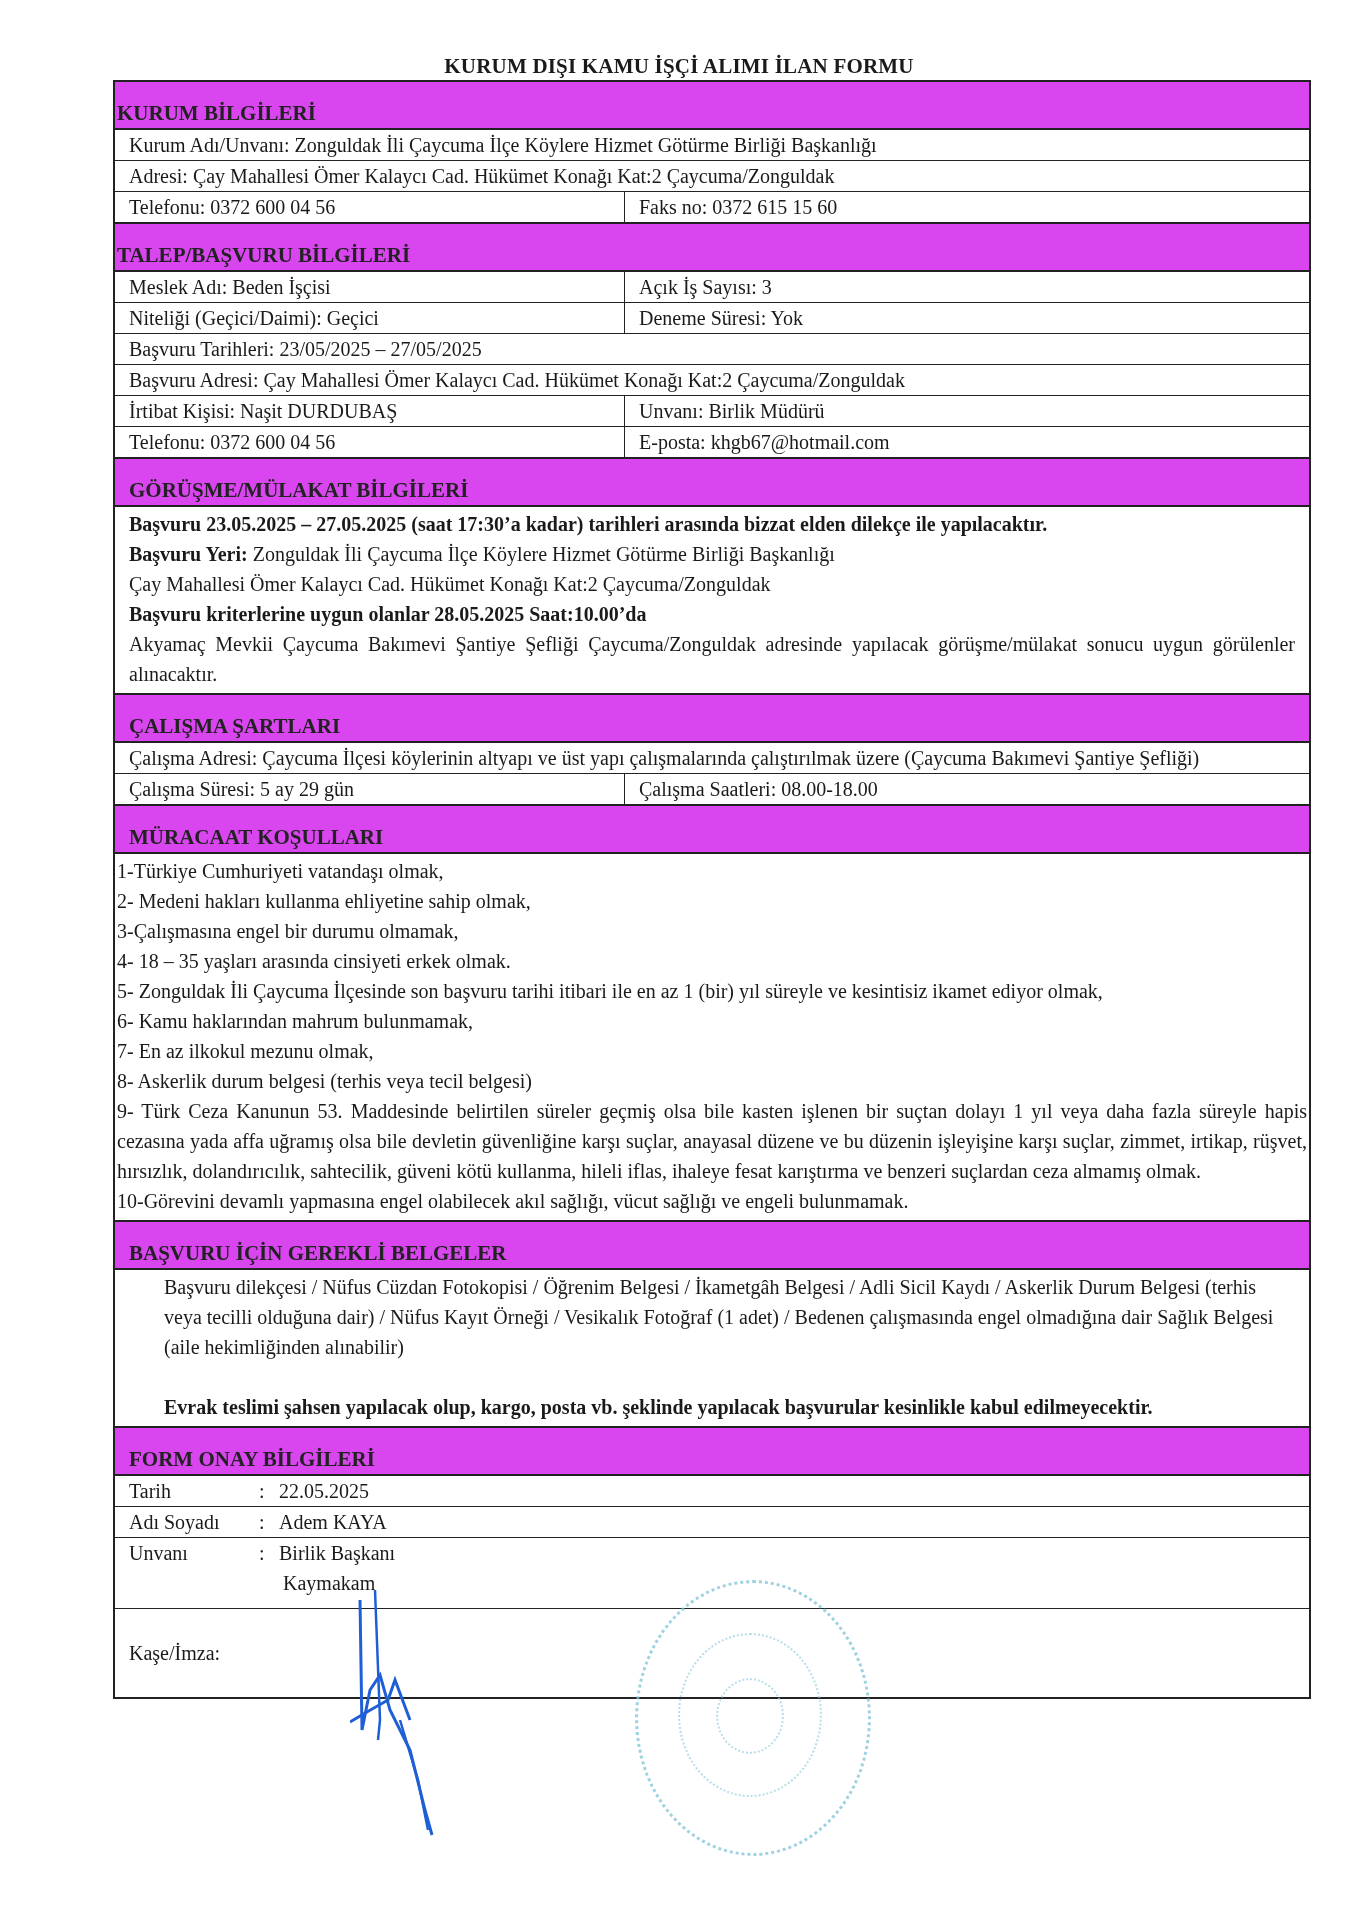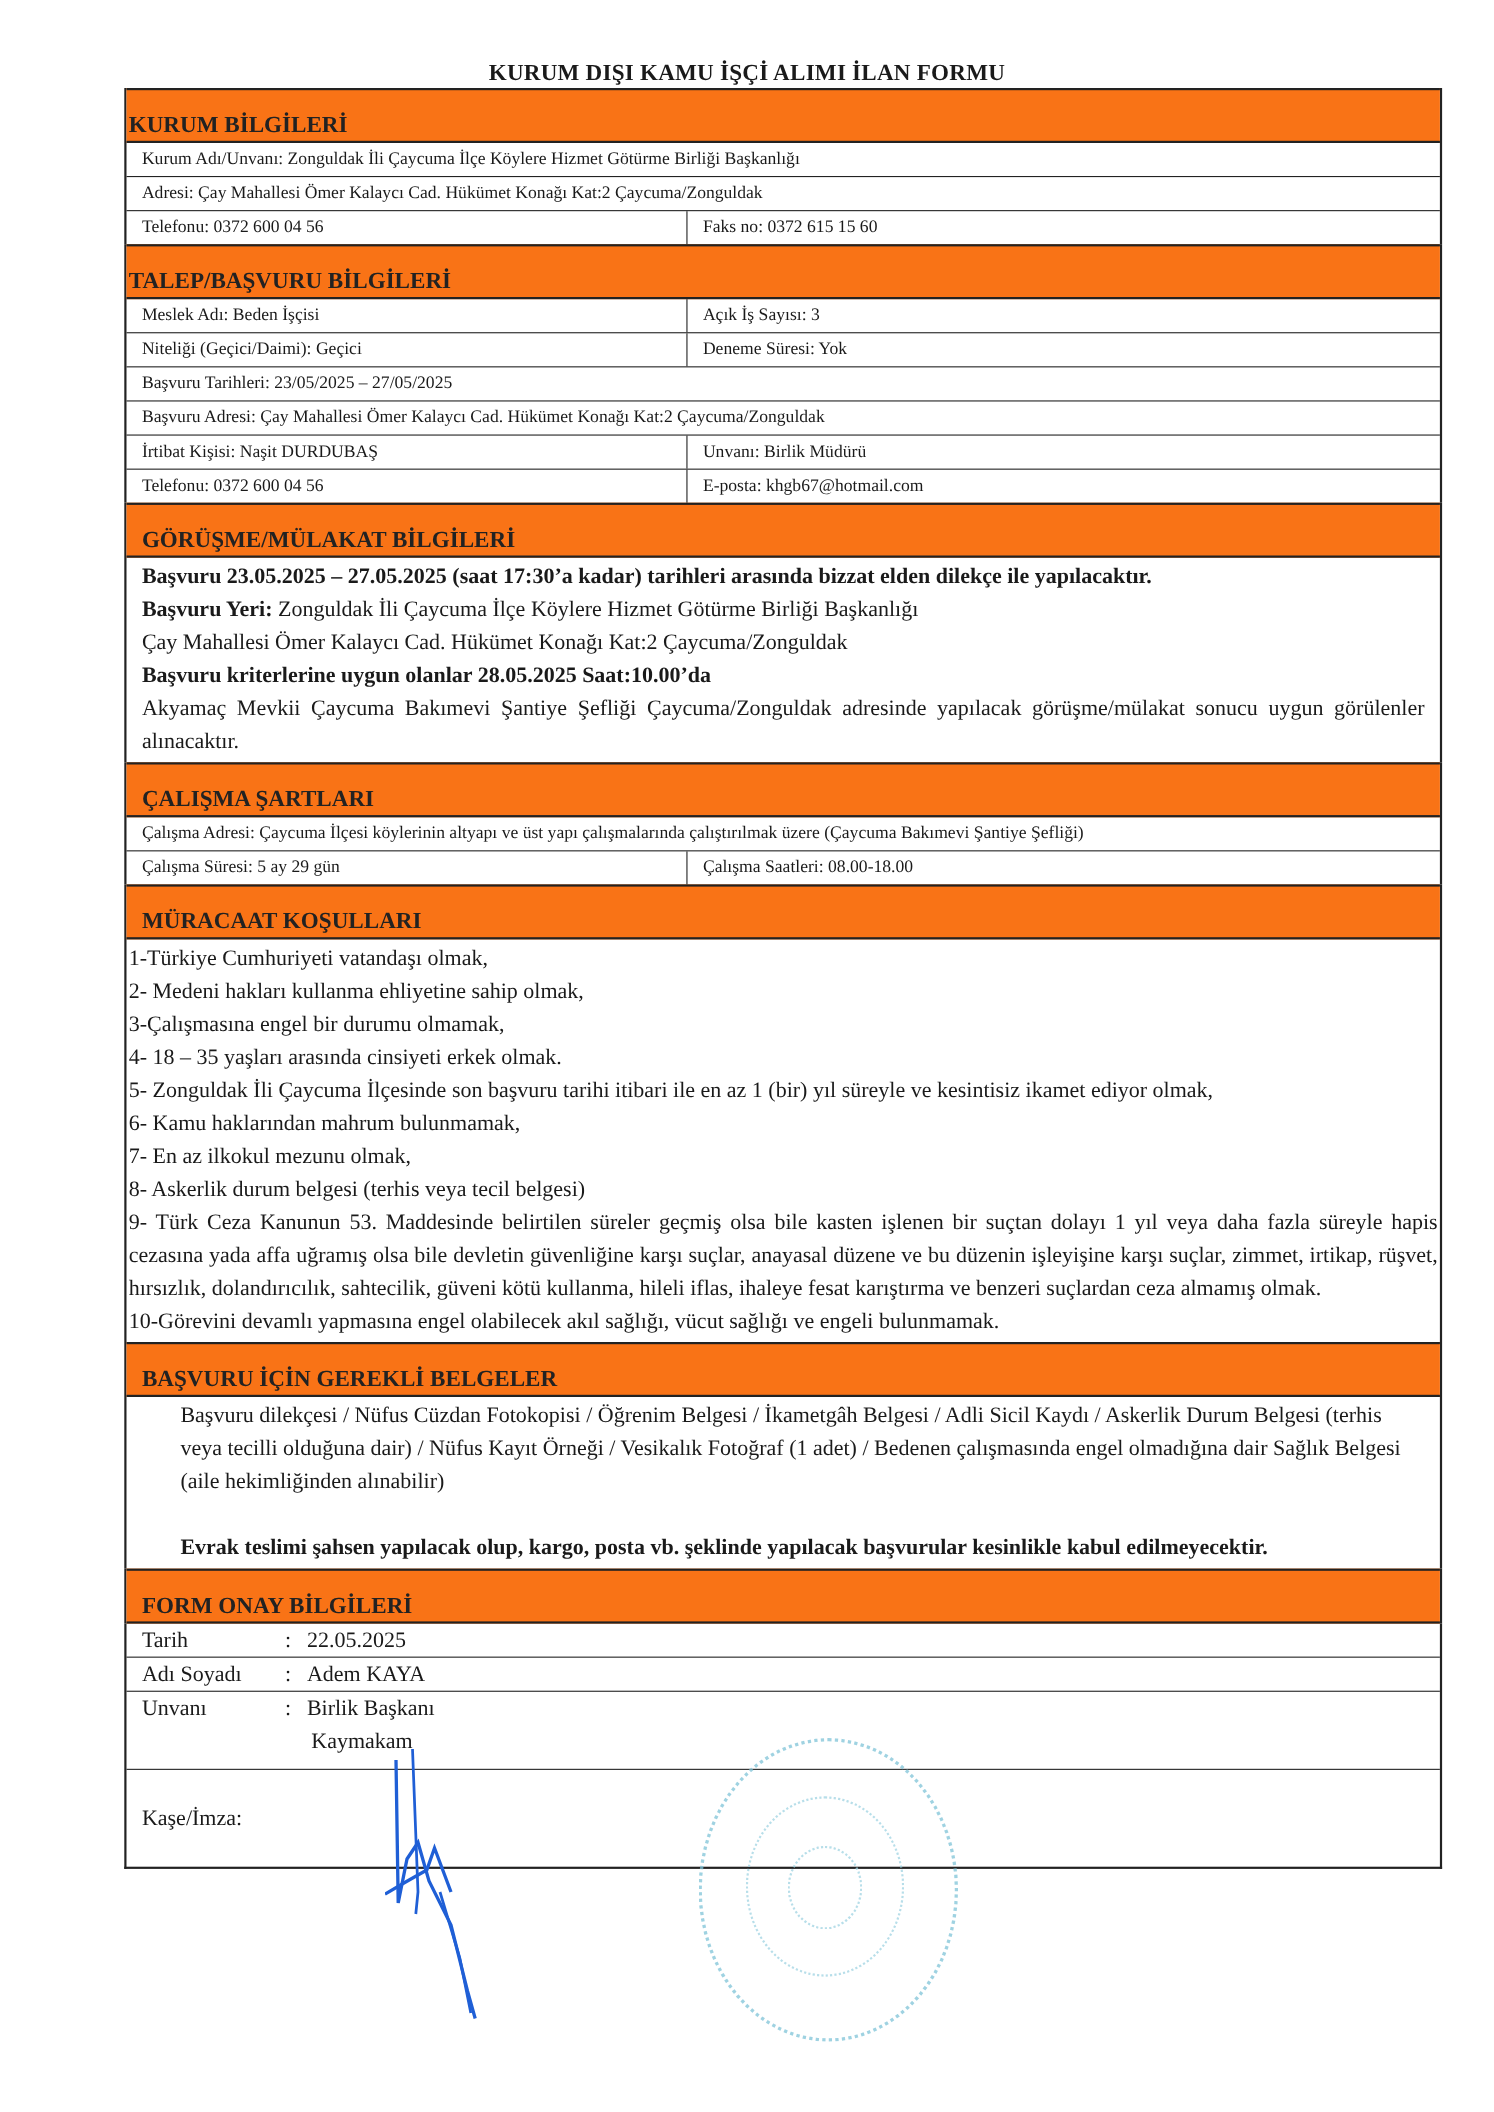--- a/index.html
+++ b/index.html
@@ -2,25 +2,25 @@
 <html><head>
 <meta charset="utf-8">
 <style>
   html, body { margin: 0; padding: 0; background: #ffffff; }
   body { width: 1358px; height: 1920px; position: relative; overflow: hidden;
          font-family: "Liberation Serif", "DejaVu Serif", serif; color: #1a1a1a; }
   .title { position: absolute; top: 54px; left: 0; width: 1358px; text-align: center;
            font-size: 21px; font-weight: bold; letter-spacing: 0.2px; }
   .form { position: absolute; left: 113px; top: 80px; width: 1198px; }
   .section { border-left: 2px solid #222; border-right: 2px solid #222; }
-  .sec-head { background: #f97316; height: 50px; border-top: 2px solid #222; border-bottom: 2px solid #222;
+  .sec-head { background: #d946ef; height: 50px; border-top: 2px solid #222; border-bottom: 2px solid #222;
               display: flex; align-items: flex-end; font-size: 21px; font-weight: bold; padding: 0 0 2px 2px;
               box-sizing: border-box; color: #222; }
   .sec-head.indent { padding-left: 14px; }
-  .row { display: flex; border-bottom: 1.5px solid #222; font-size: 16px; line-height: 30px; align-items: flex-end; }
+  .row { display: flex; border-bottom: 1.5px solid #222; font-size: 20px; line-height: 30px; align-items: flex-end; }
   .cell { padding: 0 14px; box-sizing: border-box; }
   .cell.half { width: 510px; border-right: 1.5px solid #222; }
   .cell.rest { flex: 1; }
   .cell.full { flex: 1; }
   .block { padding: 2px 14px 4px 14px; font-size: 20px; line-height: 30px; border-bottom: 1.5px solid #222; }
   .block p { margin: 0; }
   .block.tight { padding-left: 2px; padding-right: 2px; }
   .b { font-weight: bold; }
   .blank { height: 30px; }
   .approval-row { display: flex; font-size: 20px; line-height: 30px; border-bottom: 1.5px solid #222; }

